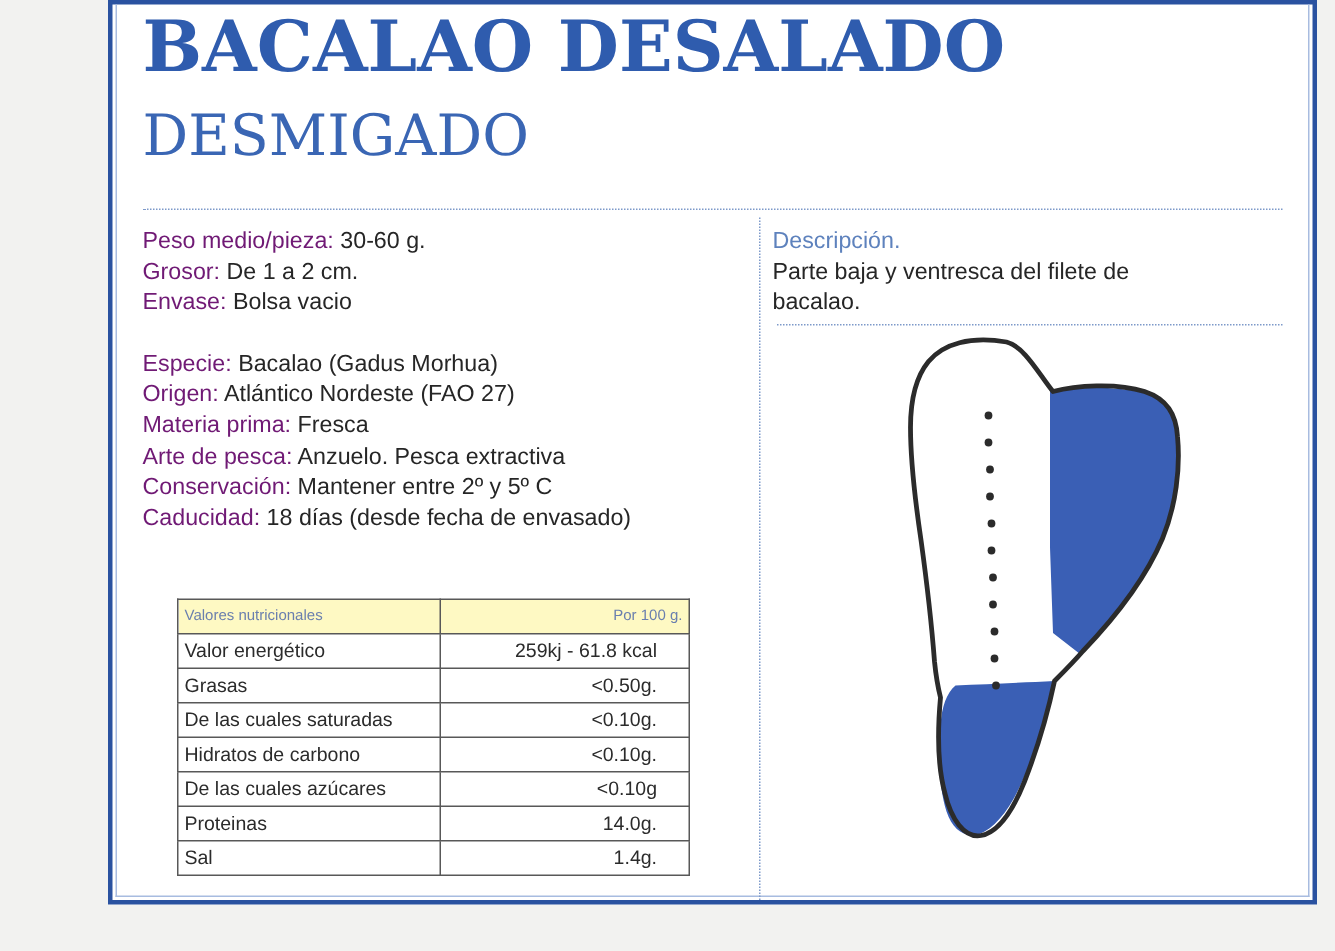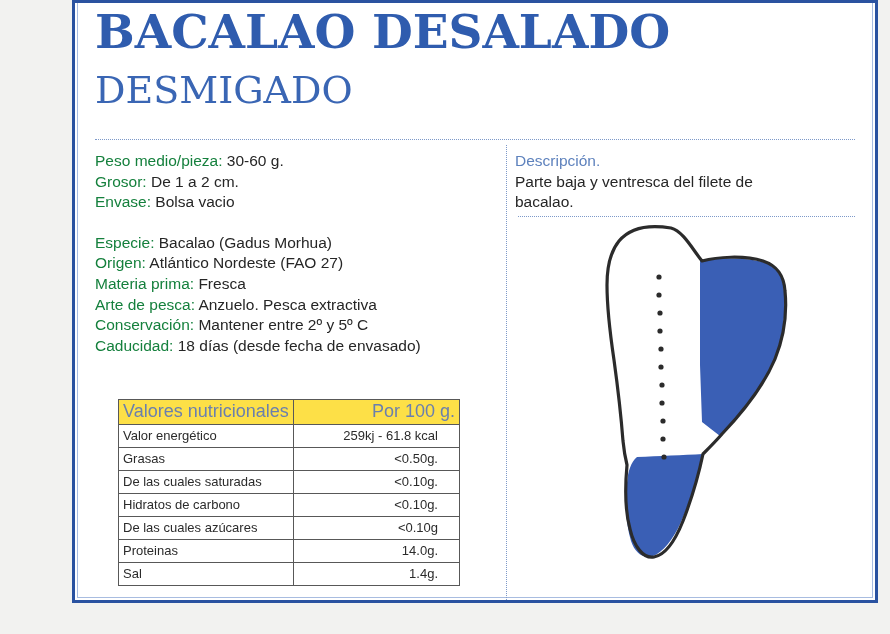--- a/index.html
+++ b/index.html
@@ -90,21 +90,21 @@
     top: 148px;
     width: 420px;
     font-size: 15.5px;
     line-height: 20.6px;
     color: #2b2b2b;
   }
   .spec-line {
     white-space: nowrap;
   }
   .spec-line .k {
-    color: #15803d;
+    color: #701a75;
   }
   .spec-line .v {
     color: #262626;
   }
   .spec-gap {
     height: 20px;
   }
 
   
   .desc {
@@ -135,23 +135,23 @@
   .nutri td, .nutri th {
     border: 1px solid #585858;
     padding: 1px 4px 2px 4px;
     height: 19px;
     font-weight: normal;
     color: #2b2b2b;
     overflow: hidden;
     white-space: nowrap;
   }
   .nutri thead th {
-    background: #fde047;
+    background: #fef9c3;
     color: #6a7fae;
-    font-size: 18px;
+    font-size: 10px;
     text-align: left;
   }
   .nutri thead th.num {
     text-align: right;
   }
   .nutri td.num {
     text-align: right;
     padding-right: 21px;
   }
   .nutri col.c1 { width: 175px; }

